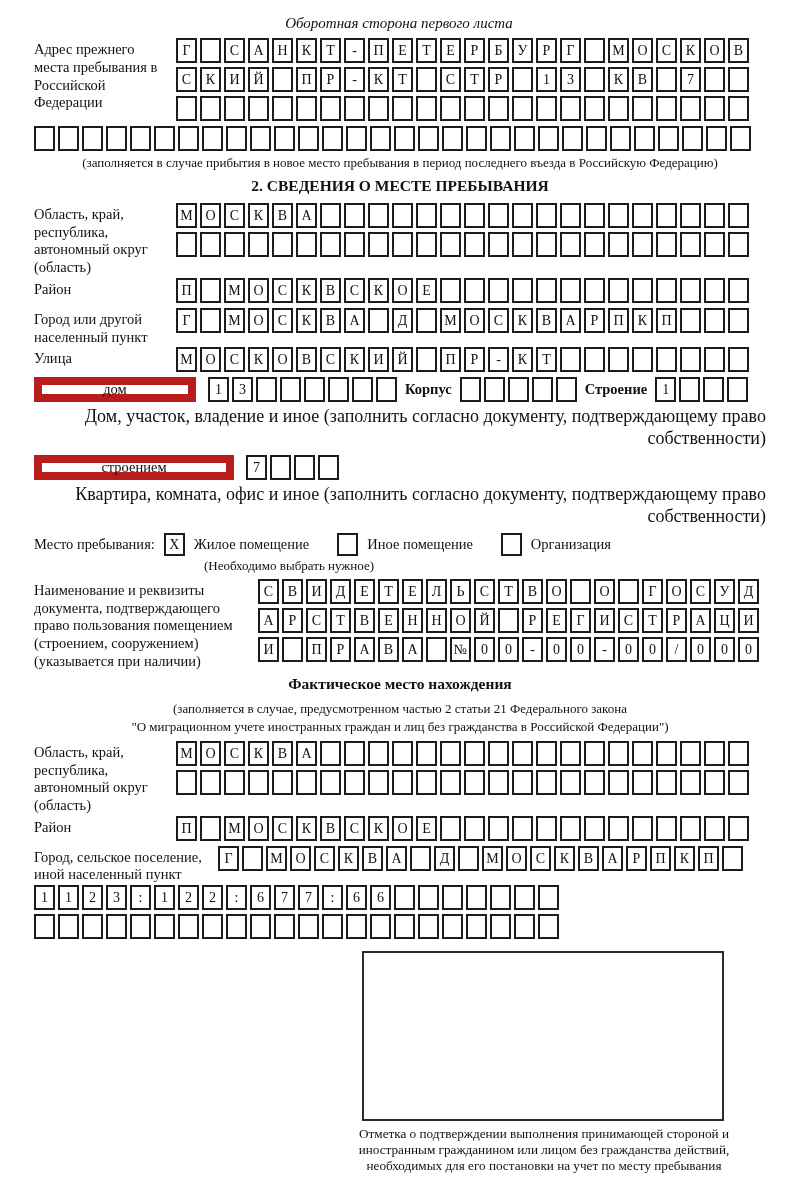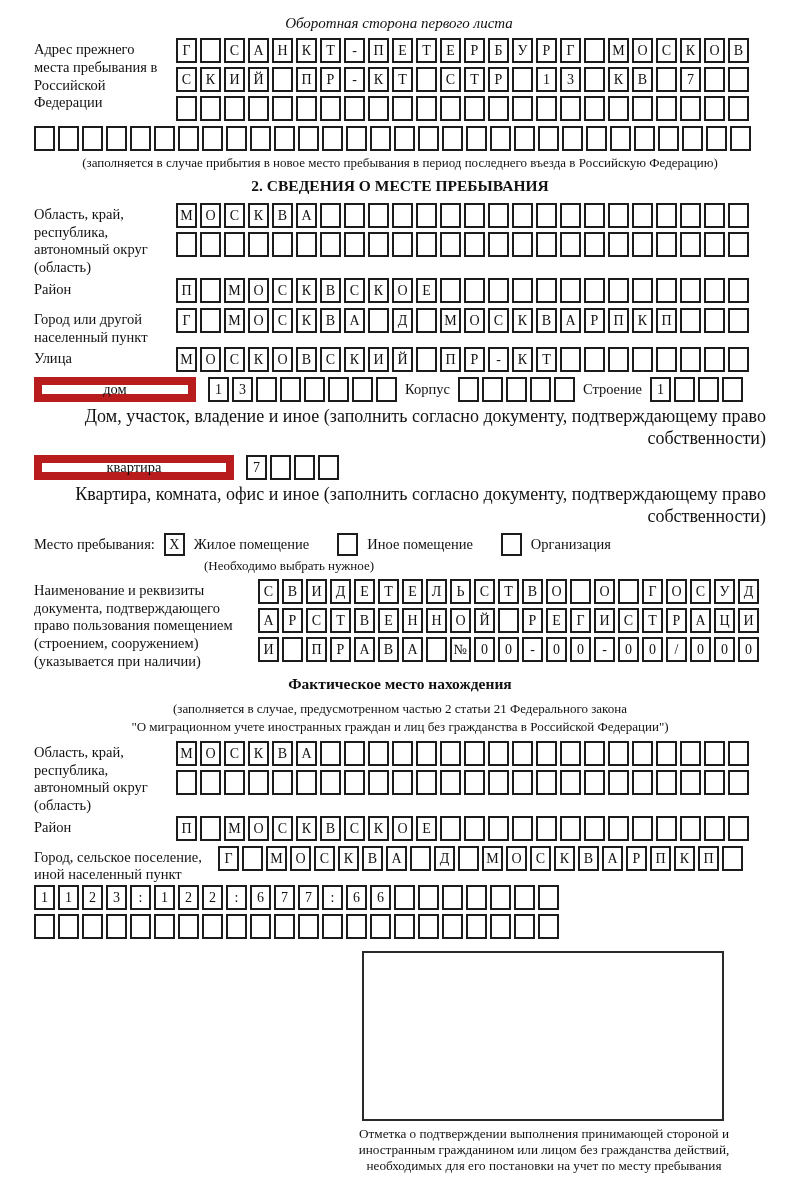--- a/index.html
+++ b/index.html
@@ -31,21 +31,21 @@
   .sec-title { text-align: center; font-weight: bold; font-size: 15.5px; margin: 5px 0 7px 0; }
 
   .hrow { display: flex; align-items: center; margin-bottom: 4px; }
   .widebox {
     border: 8px solid #b91c1c; height: 25px;
     display: flex; align-items: center; justify-content: center;
     font-size: 14.5px;
   }
   .dom-box { width: 162px; margin-right: 12px; }
   .kv-box { width: 200px; margin-right: 12px; }
-  .inline-label { margin: 0 8px; }
+  .inline-label { margin: 0 8px; font-weight: bold; }
 
   .stay { display: flex; align-items: center; margin: 3px 0 2px 0; }
   .chk {
     flex: 0 0 21px; width: 21px; height: 23px; border: 2px solid #1c1c1c;
     text-align: center; line-height: 19px; font-size: 14px;
   }
   .stay .opt-label { margin-left: 9px; }
   .gap-lg { margin-left: 28px; }
   .stay-note { font-size: 13px; margin: 0 0 5px 170px; }
 
@@ -354,21 +354,21 @@
   <div class="cellrow" style="margin-bottom:0">
       <span class="cell">1</span>
       <span class="cell"></span>
       <span class="cell"></span>
       <span class="cell"></span>
     </div>
 </div>
 <div class="caption-left">Дом, участок, владение и иное (заполнить согласно документу, подтверждающему право собственности)</div>
 
 <div class="hrow">
-  <div class="widebox kv-box">квартира</div>
+  <div class="widebox kv-box">строением</div>
   <div class="cellrow" style="margin-bottom:0">
       <span class="cell">7</span>
       <span class="cell"></span>
       <span class="cell"></span>
       <span class="cell"></span>
     </div>
 </div>
 <div class="caption-left">Квартира, комната, офис и иное (заполнить согласно документу, подтверждающему право собственности)</div>
 
 <div class="stay">

